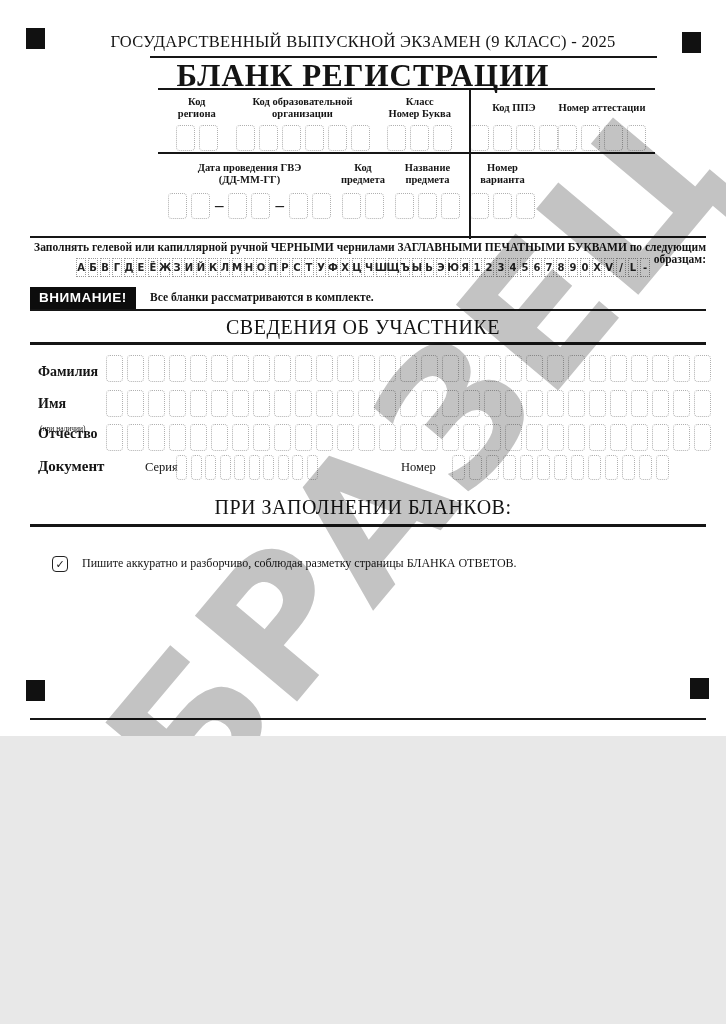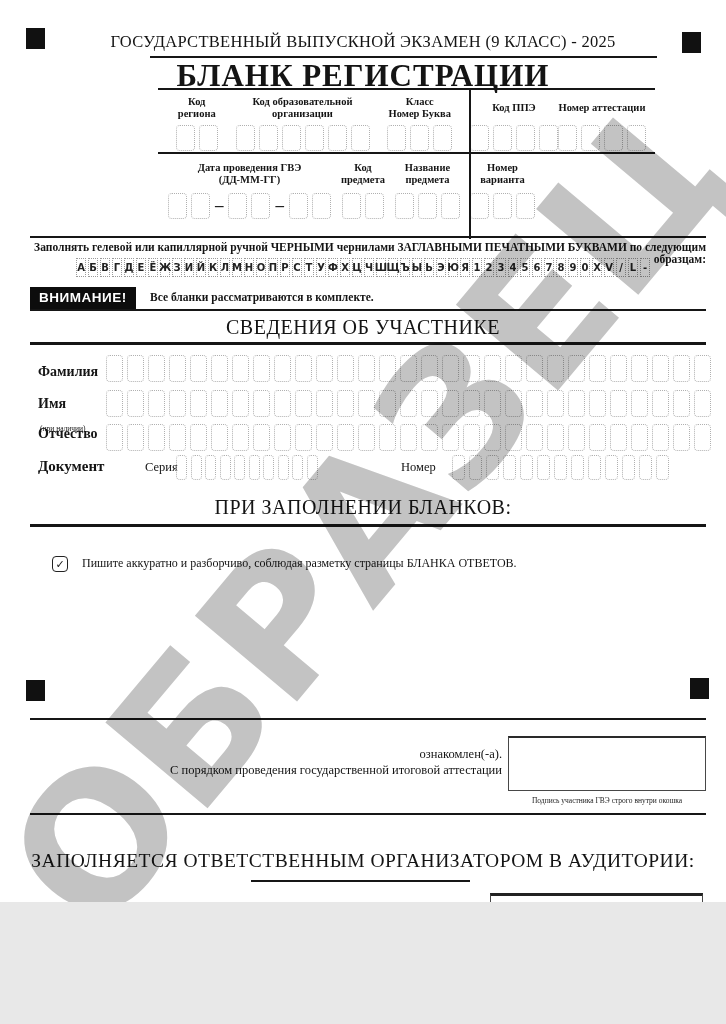--- a/index.html
+++ b/index.html
@@ -1,19 +1,19 @@
 <!DOCTYPE html>
 <html style="--wm-color: #c3c3c3;"><head>
 <meta charset="utf-8">
 <style>
   :root{ --wm-color:#c3c3c3; --ink:#141414; --cellb:#b0b0b0; }
   *{ margin:0; padding:0; box-sizing:border-box; }
   html,body{ background:#e8e8e8; }
   #page{
-    position:relative; width:726px; height:902px; background:#ffffff;
+    position:relative; width:726px; height:736px; background:#ffffff;
     font-family:"Liberation Serif","DejaVu Serif",serif; color:var(--ink);
     overflow:hidden; margin:0 auto;
   }
   .regmark{ position:absolute; width:19px; height:21px; background:#111; }
   .hline{ position:absolute; background:#161616; }
 
   
   .exam-header{ position:absolute; left:0; top:32px; width:726px; text-align:center;
     font-size:16.5px; letter-spacing:.3px; }
   .form-title{ position:absolute; left:0; top:58px; width:726px; text-align:center;

